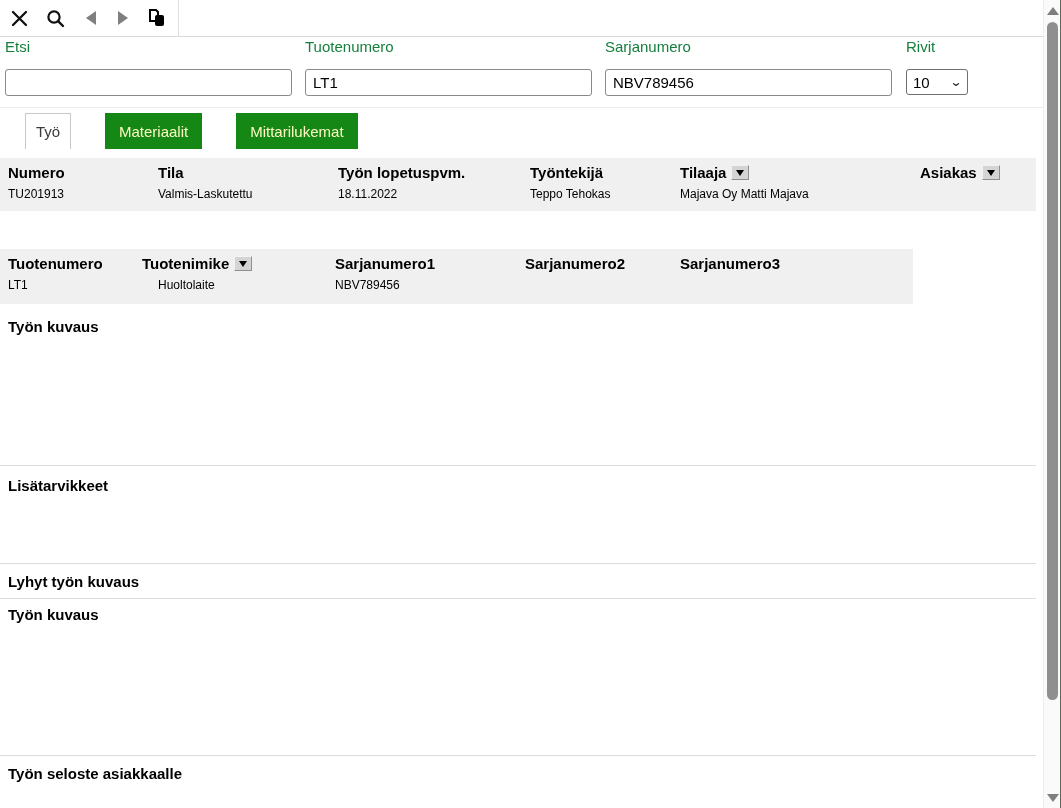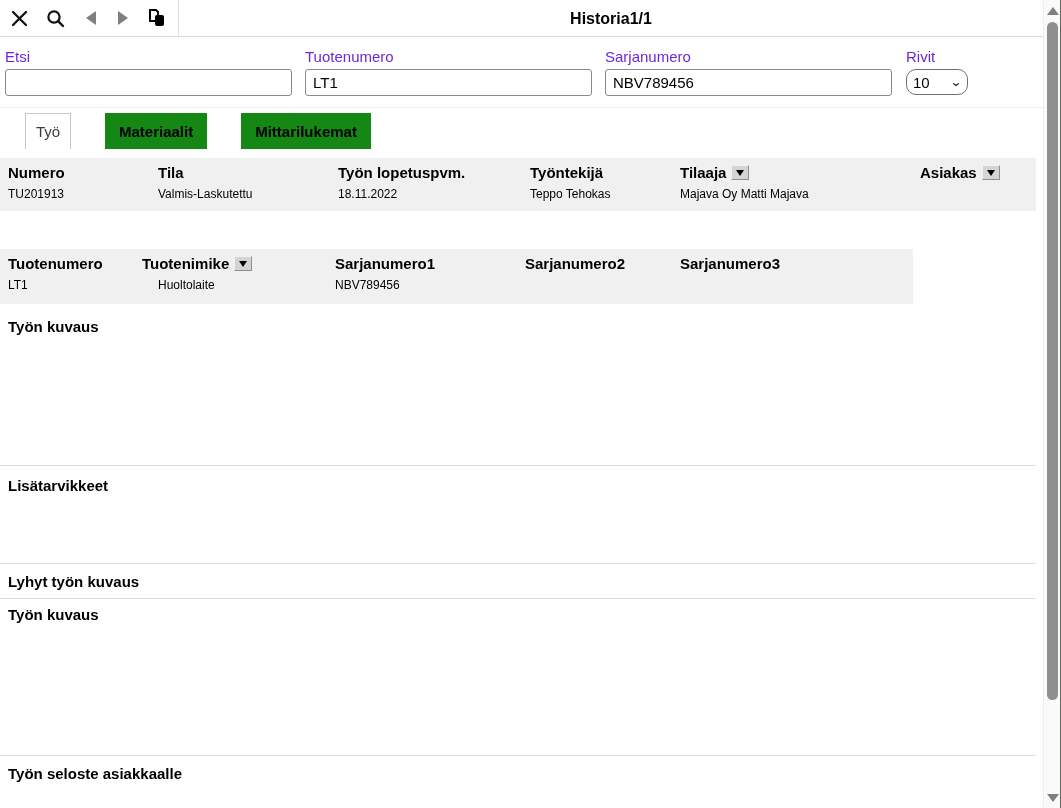--- a/index.html
+++ b/index.html
@@ -19,36 +19,36 @@
   .tb-title { position:absolute; left:178px; right:0; top:0; height:37px;
     display:flex; align-items:center; justify-content:center;
     font-size:16px; font-weight:bold; }
   .tri { width:0; height:0; display:inline-block; }
   .tri.left  { border-top:7px solid transparent; border-bottom:7px solid transparent; border-right:10px solid #7f7f7f; }
   .tri.right { border-top:7px solid transparent; border-bottom:7px solid transparent; border-left:10px solid #7f7f7f; }
 
   
   .filters { position:absolute; left:0; top:38px; width:1044px; height:70px;
     border-bottom:1px solid #ececec; background:#fff; }
-  .f-label { position:absolute; top:10px; font-size:15px; color:#6d28d9; }
+  .f-label { position:absolute; top:0; font-size:15px; color:#15803d; }
   .f-input { position:absolute; top:31px; height:27px; width:287px;
     border:1px solid #8a8a8a; border-radius:3px; font-family:"Liberation Sans",sans-serif;
     font-size:15px; padding:0 7px; background:#fff; color:#000; }
   .f-select { position:absolute; top:31px; height:26px; width:62px;
-    border:1px solid #6f6f6f; border-radius:10px; background:#fff;
+    border:1px solid #6f6f6f; border-radius:3px; background:#fff;
     font-size:15px; display:flex; align-items:center; padding:0 6px; cursor:pointer; }
   .f-select .chev { margin-left:auto; font-size:12px; color:#222; transform:scaleX(1.3); }
 
   
   .tabs { position:absolute; left:25px; top:113px; height:36px; display:flex;gap:32px; }
   .tab { height:36px; display:flex; align-items:center; justify-content:center;
     font-size:15px; cursor:pointer; }
   .tab.active { background:#fff; color:#3c3c3c; border:1px solid #c8c8c8; border-bottom:none;
     width:46px; font-weight:normal; }
-  .tab.green { color:#000000; font-weight:bold; margin-left:2px; padding:0 14px; }
+  .tab.green { color:#fef9c3; font-weight:normal; margin-left:2px; padding:0 14px; }
 
   
   .band { position:absolute; left:0; background:#f0f0f0; }
   .band .th { position:absolute; top:6px; font-size:15px; font-weight:bold; white-space:nowrap; display:flex; align-items:center; gap:5px; }
   .band .td { position:absolute; top:29px; font-size:12px; white-space:nowrap; }
   .dd-btn { width:18px; height:15px; background:#d4d4d4; border:1px solid #8f8f8f;
     border-top-color:#f2f2f2; border-left-color:#f2f2f2; display:inline-flex;
     align-items:center; justify-content:center; cursor:pointer; padding:0; }
   .dd-btn .dd-tri { width:0; height:0; border-left:4px solid transparent;
     border-right:4px solid transparent; border-top:6px solid #000; }
@@ -98,21 +98,20 @@
     </button>
     <button class="icon-btn" style="left:142px">
       <span>
         <svg width="20" height="20" viewBox="0 0 20 20">
           <path d="M3 2 H9 L11 4 V13 H3 Z" fill="none" stroke="#000" stroke-width="2"></path>
           <rect x="8" y="7" width="9" height="11" rx="2" fill="#000"></rect>
         </svg>
       </span>
     </button>
     <div class="tb-divider"></div>
-    <div class="tb-title">Historia1/1</div>
   </div>
 
   <div class="filters">
     <label class="f-label" style="left:5px">Etsi</label>
     <input class="f-input" style="left: 5px;" value="">
     <label class="f-label" style="left:305px">Tuotenumero</label>
     <input class="f-input" style="left: 305px;" value="LT1">
     <label class="f-label" style="left:605px">Sarjanumero</label>
     <input class="f-input" style="left: 605px;" value="NBV789456">
     <label class="f-label" style="left:906px">Rivit</label>

